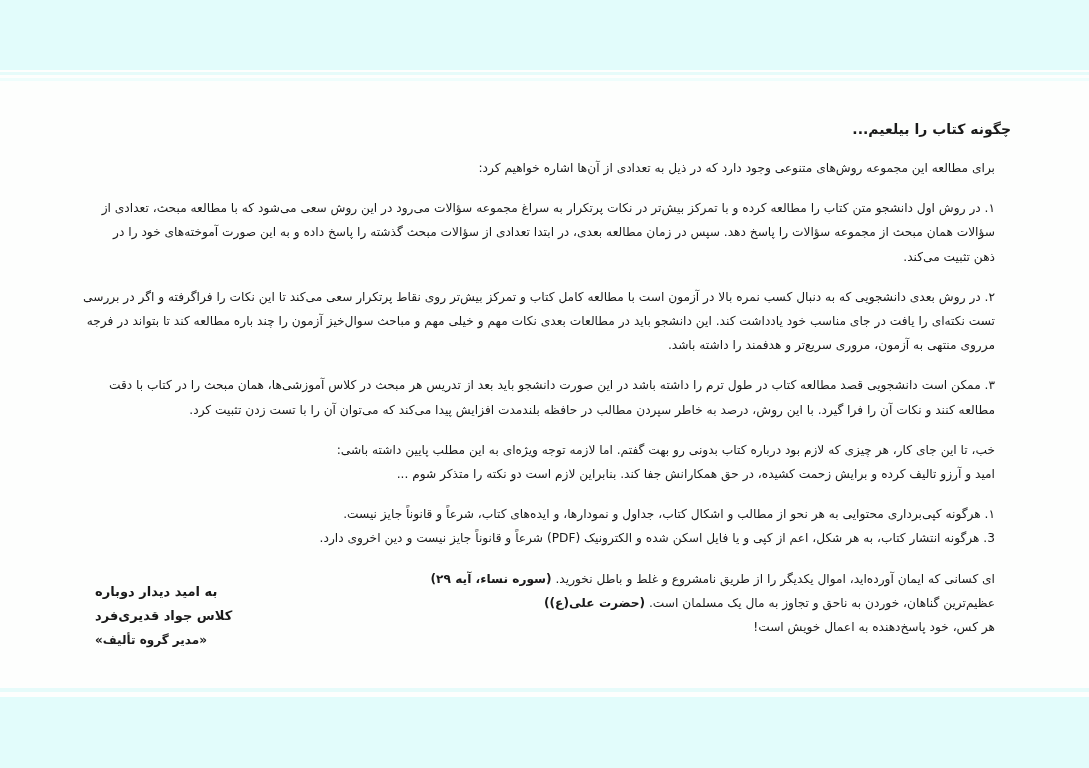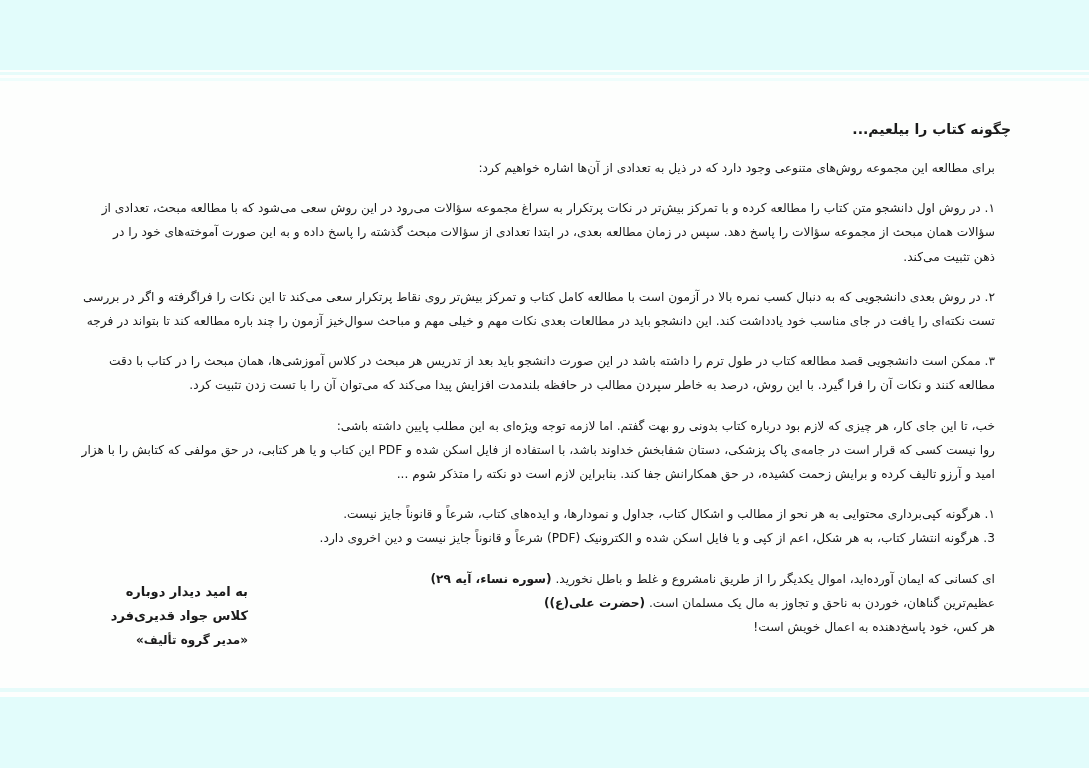--- a/index.html
+++ b/index.html
@@ -25,22 +25,22 @@
       direction: rtl; text-align: justify;
       font-size: 12.2px; line-height: 24.2px;
     }
     .title {
       font-weight: bold; font-size: 14px; line-height: 22px; margin: 0 0 2px 0;
     }
     .para { margin: 16px; }
     .line { display: block; white-space: nowrap; }
     .bold { font-weight: bold; }
     .signature {
-      position: absolute; left: 88px; top: 580px; width: 160px;
-      direction: rtl; text-align: right;
+      position: absolute; left: 95px; top: 580px; width: 160px;
+      direction: rtl; text-align: left;
       font-weight: bold; font-size: 13px; line-height: 24px;
     }
     .signature .role { font-weight: bold; font-size: 12px; }
   </style>
 </head>
 <body>
 
 <div class="band-top"></div>
 <div class="band-top-line1"></div>
 <div class="band-top-line2"></div>
@@ -51,28 +51,28 @@
     <span class="line">برای مطالعه این مجموعه روش‌های متنوعی وجود دارد که در ذیل به تعدادی از آن‌ها اشاره خواهیم کرد:</span>
   </p>
   <p class="para">
     <span class="line">۱. در روش اول دانشجو متن کتاب را مطالعه کرده و با تمرکز بیش‌تر در نکات پرتکرار به سراغ مجموعه سؤالات می‌رود در این روش سعی می‌شود که با مطالعه مبحث، تعدادی از</span>
     <span class="line">سؤالات همان مبحث از مجموعه سؤالات را پاسخ دهد. سپس در زمان مطالعه بعدی، در ابتدا تعدادی از سؤالات مبحث گذشته را پاسخ داده و به این صورت آموخته‌های خود را در</span>
     <span class="line">ذهن تثبیت می‌کند.</span>
   </p>
   <p class="para">
     <span class="line">۲. در روش بعدی دانشجویی که به دنبال کسب نمره بالا در آزمون است با مطالعه کامل کتاب و تمرکز بیش‌تر روی نقاط پرتکرار سعی می‌کند تا این نکات را فراگرفته و اگر در بررسی</span>
     <span class="line">تست نکته‌ای را یافت در جای مناسب خود یادداشت کند. این دانشجو باید در مطالعات بعدی نکات مهم و خیلی مهم و مباحث سوال‌خیز آزمون را چند باره مطالعه کند تا بتواند در فرجه</span>
+    <span class="line">مرروی منتهی به آزمون، مروری سریع‌تر و هدفمند را داشته باشد.</span>
   </p>
   <p class="para">
     <span class="line">۳. ممکن است دانشجویی قصد مطالعه کتاب در طول ترم را داشته باشد در این صورت دانشجو باید بعد از تدریس هر مبحث در کلاس آموزشی‌ها، همان مبحث را در کتاب با دقت</span>
     <span class="line">مطالعه کنند و نکات آن را فرا گیرد. با این روش، درصد به خاطر سپردن مطالب در حافظه بلندمدت افزایش پیدا می‌کند که می‌توان آن را با تست زدن تثبیت کرد.</span>
   </p>
   <p class="para">
     <span class="line">خب، تا این جای کار، هر چیزی که لازم بود درباره کتاب بدونی رو بهت گفتم. اما لازمه توجه ویژه‌ای به این مطلب پایین  داشته باشی:</span>
-    <span class="line">روا نیست کسی که قرار است در جامه‌ی پاک پزشکی، دستان شفابخش خداوند باشد، با استفاده از فایل اسکن شده و PDF این کتاب و یا هر کتابی، در حق مولفی که کتابش را با هزار</span>
     <span class="line">امید و آرزو تالیف کرده و برایش زحمت کشیده، در حق همکارانش جفا کند. بنابراین لازم است دو نکته را متذکر شوم ...</span>
   </p>
   <p class="para">
     <span class="line">۱. هرگونه کپی‌برداری محتوایی به هر نحو از مطالب و اشکال کتاب، جداول و نمودارها، و ایده‌های کتاب، شرعاً و قانوناً جایز نیست.</span>
     <span class="line">3. هرگونه انتشار کتاب، به هر شکل، اعم از کپی و یا فایل اسکن شده و الکترونیک (PDF) شرعاً و قانوناً جایز نیست و دین اخروی دارد.</span>
   </p>
   <p class="para">
     <span class="line"><span>ای کسانی که ایمان آورده‌اید، اموال یکدیگر را از طریق نامشروع و غلط و باطل نخورید. </span><span class="bold">(سوره نساء، آیه ۲۹)</span></span>
     <span class="line"><span>عظیم‌ترین گناهان، خوردن به ناحق و تجاوز به مال یک مسلمان است. </span><span class="bold">(حضرت علی(ع))</span></span>
     <span class="line">هر کس، خود پاسخ‌دهنده به اعمال خویش است!</span>

